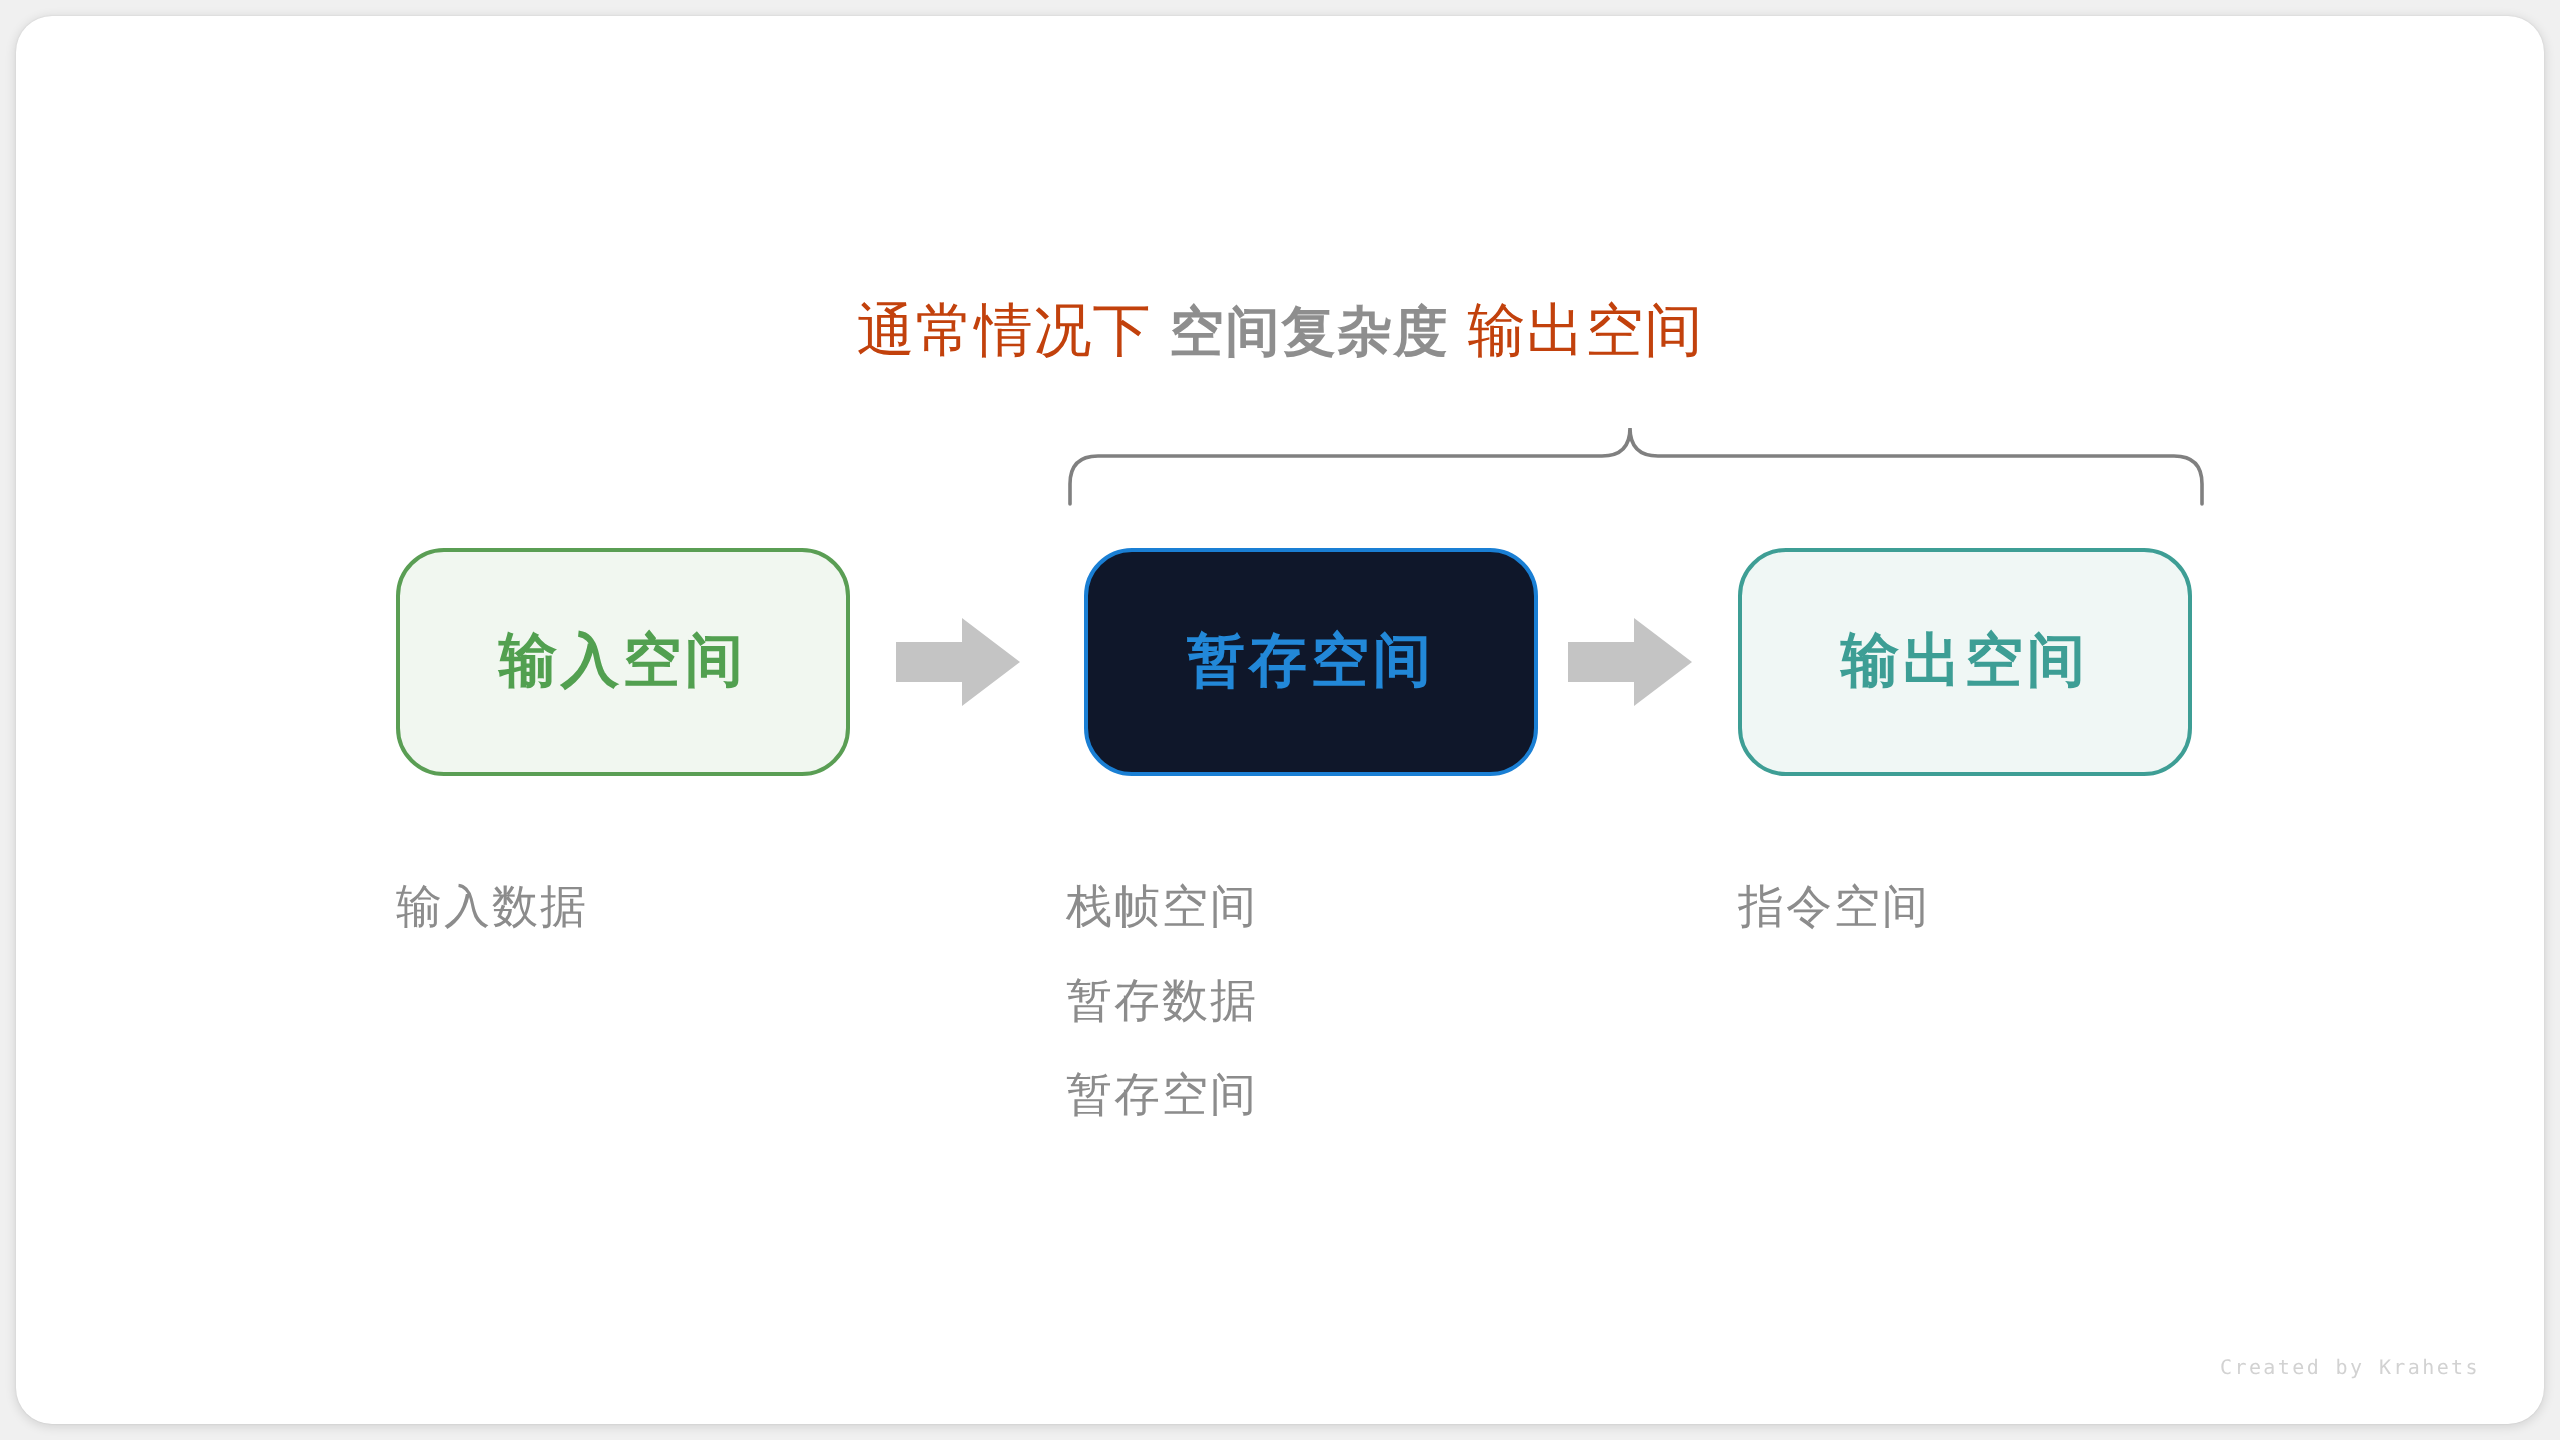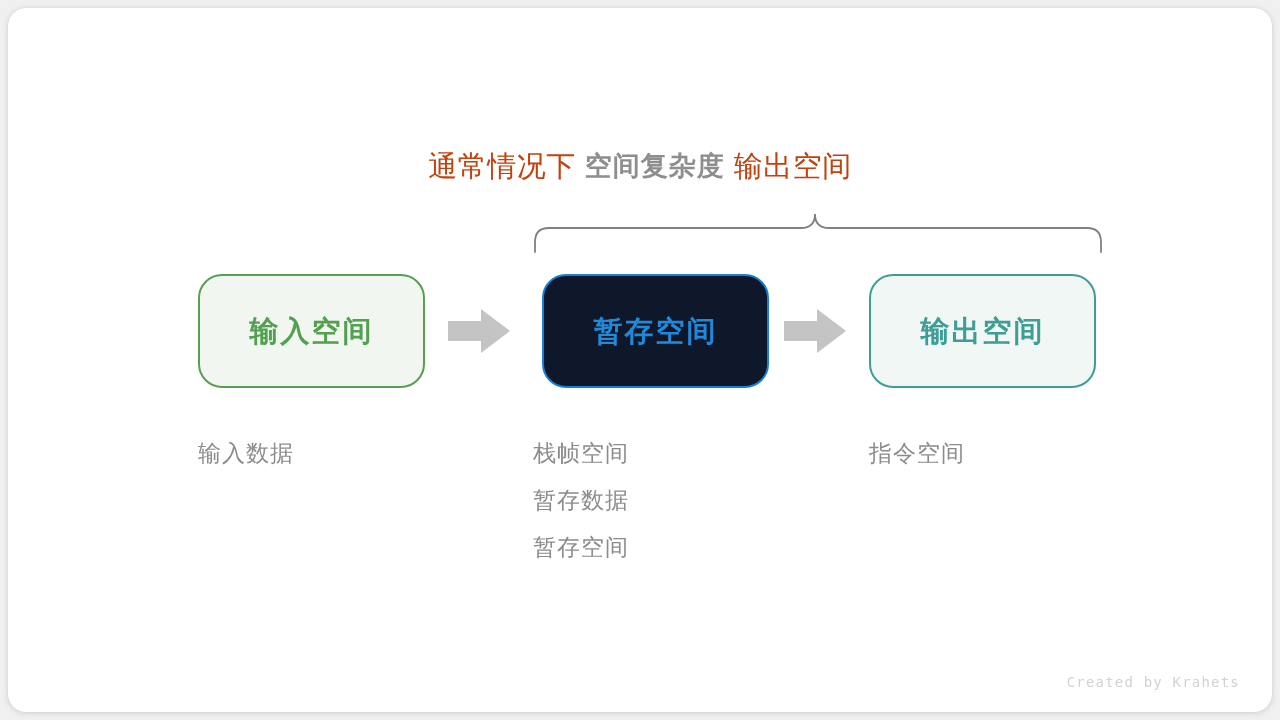--- a/index.html
+++ b/index.html
@@ -113,21 +113,21 @@
     letter-spacing: 1px;
     white-space: nowrap;
   }
 
   
   #watermark {
     position: absolute;
     right: 32px;
     bottom: 22px;
     font-family: "DejaVu Sans Mono", "Liberation Mono", monospace;
-    font-size: 14px;
+    font-size: 10px;
     color: #d2d2d2;
     letter-spacing: 1.2px;
     white-space: nowrap;
   }
 </style>
 </head>
 <body>
 
 <div id="canvas">
 

